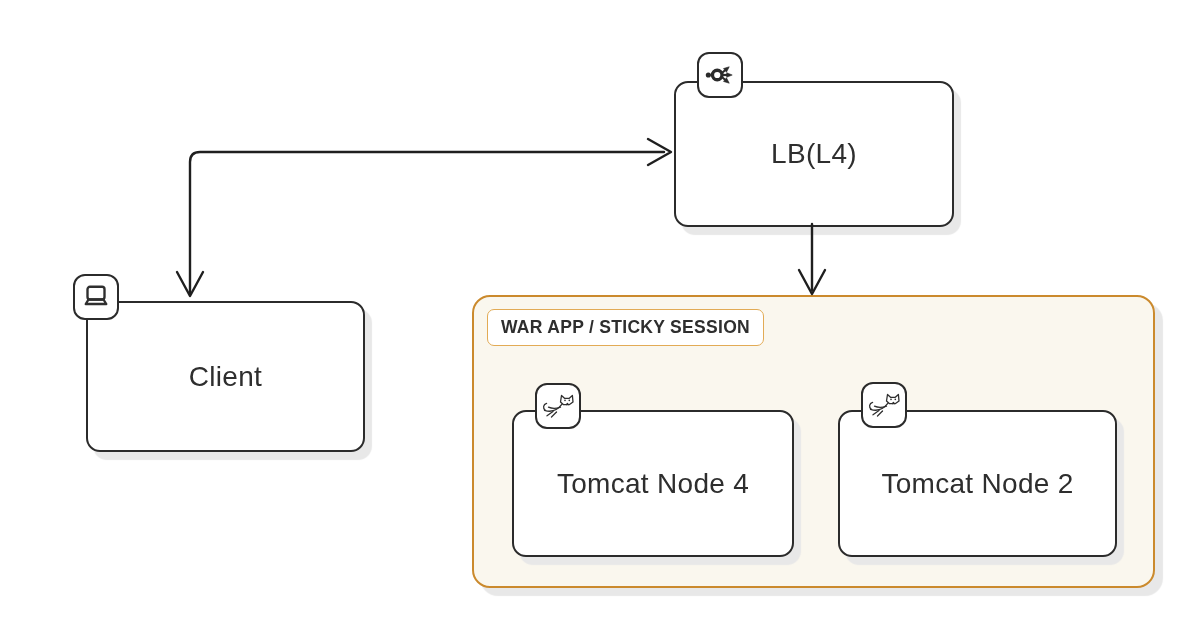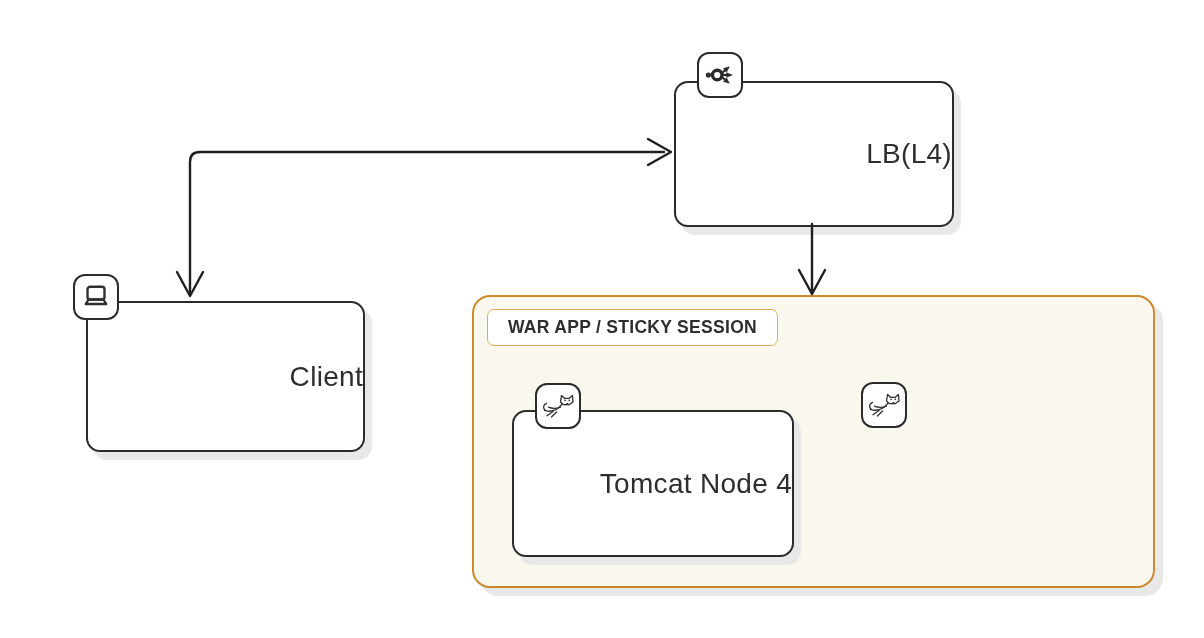--- a/index.html
+++ b/index.html
@@ -26,21 +26,21 @@
   }
   .node {
     position: absolute;
     z-index: 2;
     background: var(--node-fill, #ffffff);
     border: 2.5px solid var(--node-border, #2b2b2b);
     border-radius: 14px;
     box-shadow: 7px 8px 1px var(--shadow, #e8e8e8);
     display: flex;
     align-items: center;
-    justify-content: flex-end;
+    justify-content: center;
   }
   .node-label {
     color: var(--text, #2e2e2e);
     font-size: 28px;
     letter-spacing: 0.3px;
     white-space: nowrap;
   }
   .badge {
     position: absolute;
     z-index: 4;
@@ -62,21 +62,21 @@
     border-radius: 18px;
     box-shadow: 8px 8px 1px var(--shadow, #e8e8e8);
     box-sizing: border-box;
   }
   .group-label {
     position: absolute;
     z-index: 2;
     background: #ffffff;
     border: 1.5px solid var(--group-label-border, #e2ab55);
     border-radius: 7px;
-    padding: 7px 20px;
+    padding: 7px 13px;
     font-size: 17.5px;
     font-weight: bold;
     color: var(--text, #2e2e2e);
     letter-spacing: 0.3px;
     white-space: nowrap;
   }
   .icon-stroke { stroke: #2f2f2f; fill: none; stroke-linecap: round; stroke-linejoin: round; }
 </style>
 </head>
 <body>
@@ -143,20 +143,23 @@
         <path d="M19.5 16.2 C15 17.8 10.5 17.6 7.5 16.2"></path>
         <path d="M12 20.5 L6 24.8"></path>
         <path d="M15.5 21 L10.5 26"></path>
         <path d="M4.2 19.3 C1.6 16.8 2.2 13.4 5.6 12.4"></path>
       </g>
       <circle cx="24" cy="9.4" r="0.8" fill="#2f2f2f"></circle>
       <circle cx="28.3" cy="9.4" r="0.8" fill="#2f2f2f"></circle>
     </svg>
   </div>
 
+  <div class="node" style="left:838px; top:410px; width:275px; height:143px;">
+    <span class="node-label">Tomcat Node 2</span>
+  </div>
   <div class="badge" style="left:861px; top:382px;">
     <svg width="34" height="30" viewBox="0 0 34 30">
       <g class="icon-stroke" stroke-width="1.3">
         <path d="M19.5 11 L20.5 4.5 L23.8 7.4 H28 L31.4 4.5 L32 11 L28.5 13.6 H22.3 Z"></path>
         <path d="M25.4 13.6 L26.4 12.5 L27.4 13.6"></path>
         <path d="M21 13.2 C16 19.8 10 21.5 3.5 19.3"></path>
         <path d="M19.5 16.2 C15 17.8 10.5 17.6 7.5 16.2"></path>
         <path d="M12 20.5 L6 24.8"></path>
         <path d="M15.5 21 L10.5 26"></path>
         <path d="M4.2 19.3 C1.6 16.8 2.2 13.4 5.6 12.4"></path>

